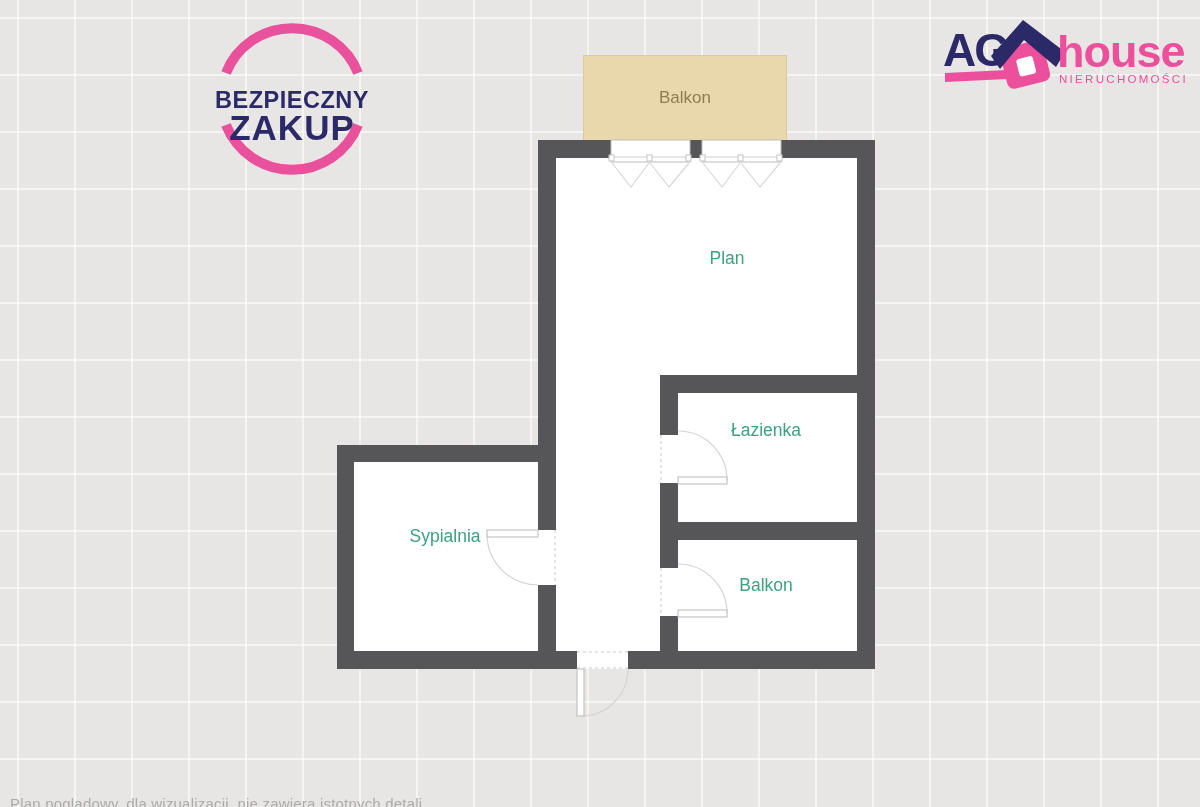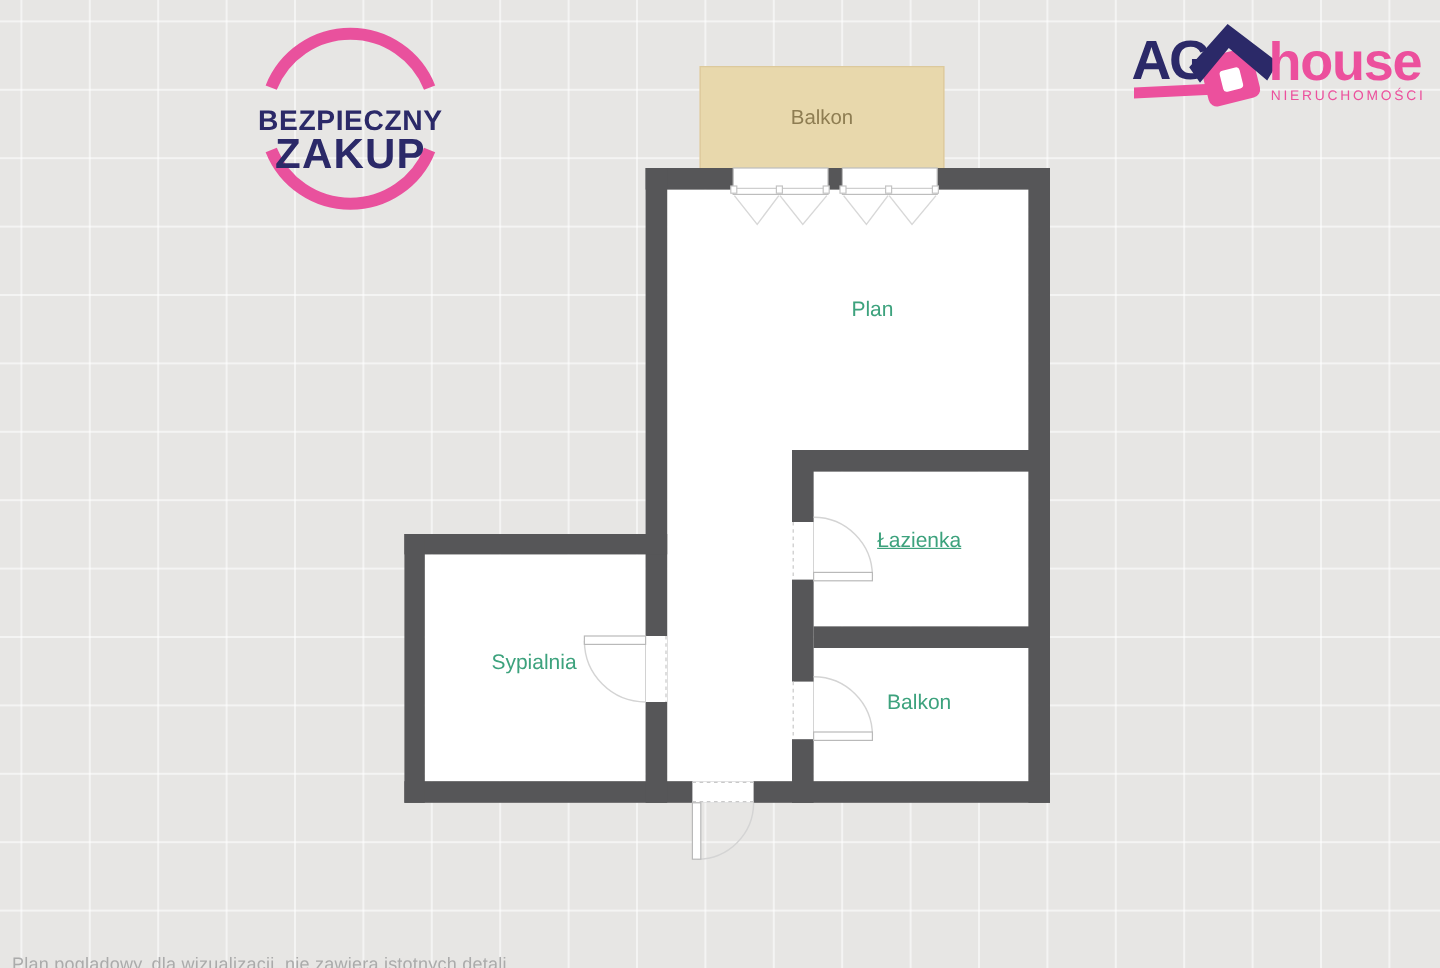--- a/index.html
+++ b/index.html
@@ -126,17 +126,17 @@
   <g>
     <rect x="577" y="651" width="51" height="18" fill="#ffffff"></rect>
     <line x1="577" y1="652" x2="628" y2="652" stroke="#c9c9c9" stroke-width="1" stroke-dasharray="3,3"></line>
     <line x1="577" y1="668" x2="628" y2="668" stroke="#c9c9c9" stroke-width="1" stroke-dasharray="3,3"></line>
     <path d="M581,716 A47,47 0 0 0 628,669" fill="none" stroke="#d4d4d4" stroke-width="1.2"></path>
     <rect x="577" y="669" width="7" height="47" fill="#ffffff" stroke="#b9b9b9" stroke-width="1"></rect>
   </g>
 </svg>
 
 <span class="room-label" style="left:727px;top:258px;">Plan</span>
-<span class="room-label" style="left:766px;top:450px;text-decoration:underline;">Łazienka</span>
-<span class="room-label" style="left:445px;top:552px;">Sypialnia</span>
+<span class="room-label" style="left:766px;top:430px;">Łazienka</span>
+<span class="room-label" style="left:445px;top:536px;">Sypialnia</span>
 <span class="room-label" style="left:766px;top:585px;">Balkon</span>
 
 <div class="disclaimer">Plan poglądowy, dla wizualizacji, nie zawiera istotnych detali</div>
 
 </body></html>

